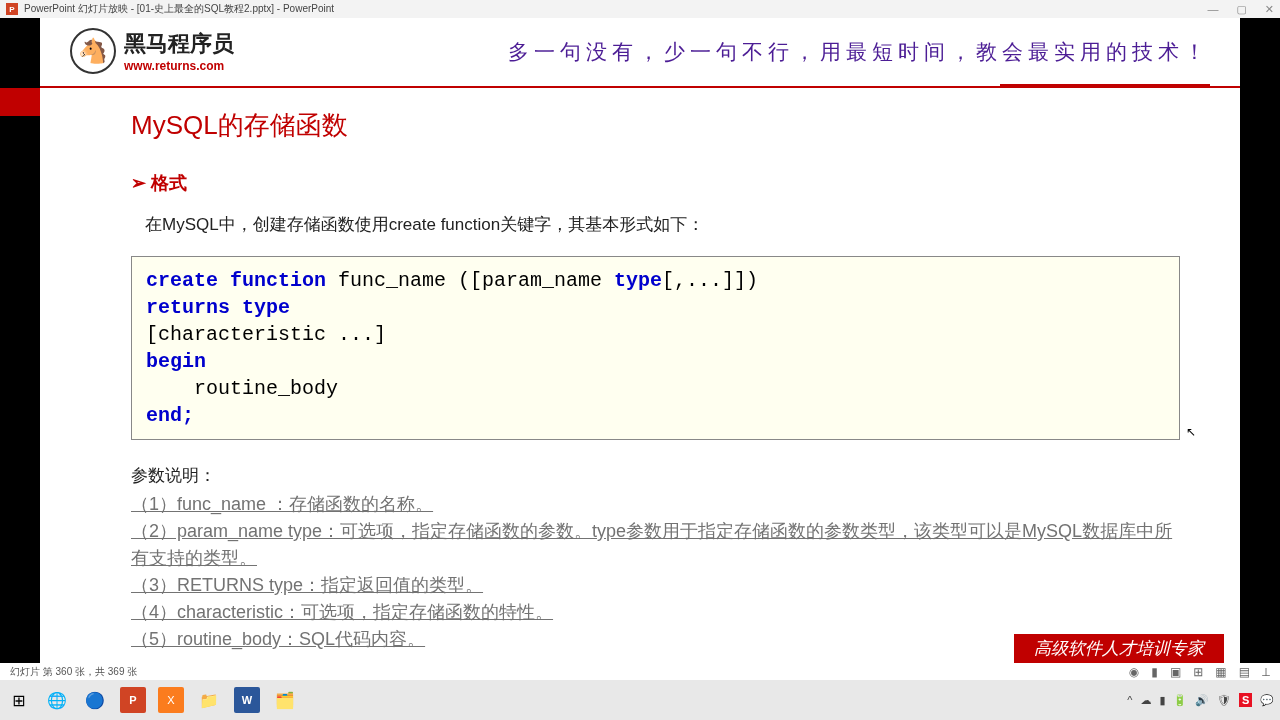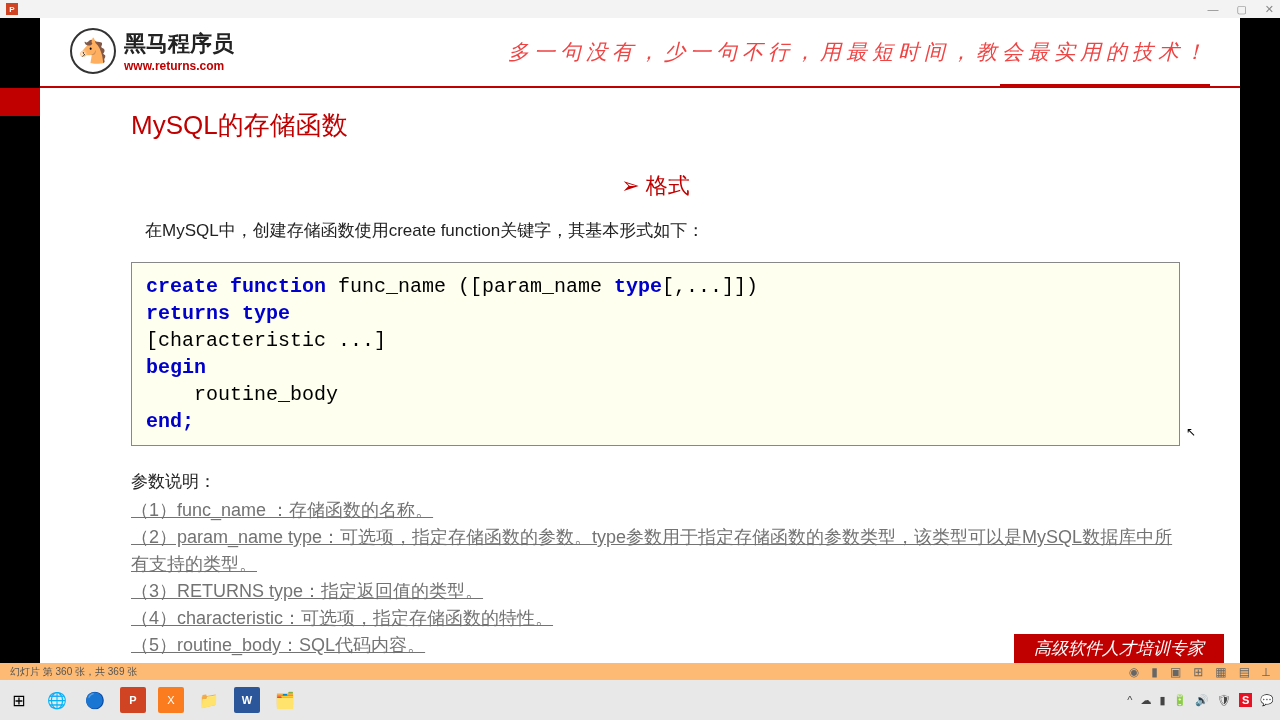--- a/index.html
+++ b/index.html
@@ -9,44 +9,45 @@
 .titlebar .winbtns { margin-left: auto; display: flex; gap: 18px; color: #888; font-size: 11px; }
 .stage { background: #000; height: 645px; display: flex; }
 .blackbar { width: 40px; background: #000; }
 .slide { flex: 1; background: #fff; position: relative; }
 .redtab { position: absolute; left: -40px; top: 70px; width: 40px; height: 28px; background: #c00000; }
 .header { display: flex; align-items: flex-start; padding: 10px 30px 0 30px; border-bottom: 2px solid #c00000; height: 70px; position: relative; }
 .logo { display: flex; align-items: center; gap: 8px; }
 .logo-circle { width: 46px; height: 46px; border: 2px solid #333; border-radius: 50%; display: flex; align-items: center; justify-content: center; font-size: 24px; }
 .logo-text .cn { font-size: 22px; font-weight: bold; color: #222; font-family: Liberation Mono, monospace; }
 .logo-text .url { font-size: 12px; color: #c00000; font-weight: bold; }
-.slogan { position: absolute; right: 30px; top: 20px; font-size: 21px; font-style: italic; color: #ef4444; font-family: "KaiTi", serif; letter-spacing: 5px; }
+.slogan { position: absolute; right: 30px; top: 20px; font-size: 21px; color: #4c1d95; font-family: "KaiTi", serif; letter-spacing: 5px; }
 .header-underline { position: absolute; bottom: -2px; right: 30px; width: 210px; height: 4px; background: #c00000; }
 .content { padding: 20px 60px; margin-left: 31px; }
 .title { color: #c00000; font-size: 26px; margin-bottom: 28px; }
-.section-head { color: #c00000; font-size: 22px; font-weight: normal; margin-bottom: 18px; text-align: center; }
+.section-head { color: #c00000; font-size: 18px; font-weight: bold; margin-bottom: 18px; }
 .section-head::before { content: "➢ "; }
 .intro { font-size: 17px; color: #222; margin-bottom: 20px; padding-left: 14px; }
 .codebox { border: 1px solid #888; background: #fffff0; padding: 10px 14px; font-family: "Courier New", monospace; font-size: 20px; line-height: 1.35; margin-bottom: 24px; }
 .kw { color: #0000cd; font-weight: bold; }
 .params-head { font-size: 17px; color: #222; margin-bottom: 4px; }
 .param-item { font-size: 18px; color: #737373; line-height: 1.5; text-decoration: underline; }
 .footer-badge { position: absolute; right: 16px; bottom: 0; background: #c00000; color: #fff; padding: 3px 20px; font-size: 17px; font-style: italic; font-family: "KaiTi", serif; }
-.statusbar { height: 17px; background: #fdba74; display: flex; align-items: center; font-size: 10px; color: #555; padding: 0 10px; }
+.statusbar { height: 17px; background: #ffffff; display: flex; align-items: center; font-size: 10px; color: #555; padding: 0 10px; }
 .statusbar .right { margin-left: auto; display: flex; gap: 12px; align-items: center; color: #666; font-size: 12px; }
 .taskbar { height: 40px; background: #e8e8e8; display: flex; align-items: center; padding: 0 6px; gap: 12px; }
 .taskbar .ticon { width: 26px; height: 26px; display: flex; align-items: center; justify-content: center; font-size: 16px; border-radius: 2px; }
 .tray { margin-left: auto; display: flex; align-items: center; gap: 8px; font-size: 11px; color: #444; }
 .cursor { position: absolute; left: 1186px; top: 425px; font-size: 12px; color: #000; pointer-events: none; }
 </style>
 </head>
 <body>
 
 <div class="titlebar">
   <span class="p-icon">P</span>
+  <span>PowerPoint 幻灯片放映 - [01-史上最全的SQL教程2.pptx] - PowerPoint</span>
   <div class="winbtns">
     <span>—</span>
     <span>▢</span>
     <span>✕</span>
   </div>
 </div>
 
 <div class="stage">
   <div class="blackbar"></div>
   <div class="slide">

